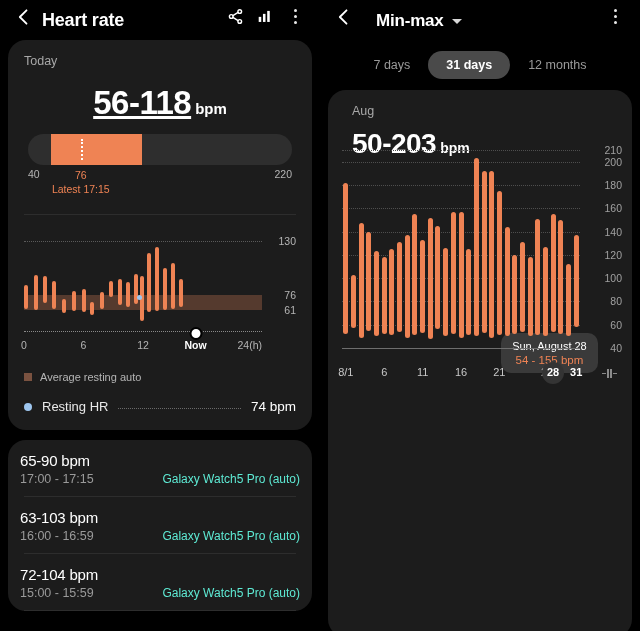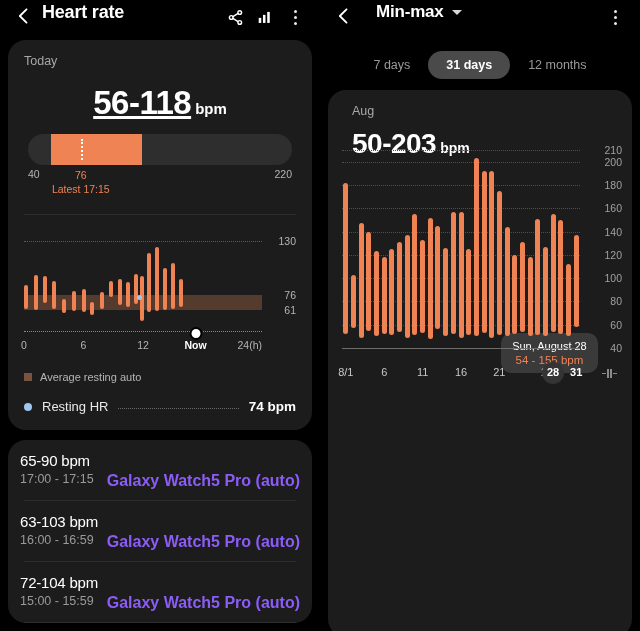--- a/index.html
+++ b/index.html
@@ -6,21 +6,21 @@
   html, body {
     width: 640px; height: 631px;
     background: #000;
     font-family: "Liberation Sans", sans-serif;
     overflow: hidden;
   }
   .screen { position: relative; width: 640px; height: 631px; display: flex; background:#000; }
   .panel { position: relative; width: 320px; height: 631px; background: #000; overflow: hidden; }
 
   
-  .hdr { height: 40px; display: flex; align-items: flex-start; padding: 2px 10px; }
+  .hdr { height: 40px; display: flex; align-items: flex-end; padding: 9px 10px; }
   .back { width: 28px; height: 28px; display:flex; align-items:center; justify-content:center; cursor:pointer; }
   .back svg { display:block; }
   .hdr-title { font-size: 18px; font-weight: 700; color: #fff; margin-left: 4px; letter-spacing: -0.2px; white-space: nowrap; }
   .hdr-title.sm { font-size: 17px; font-weight: 700; }
   .hdr-spacer { flex: 1; }
   .hdr-icon { width: 30px; height: 30px; display:flex; align-items:center; justify-content:center; cursor:pointer; }
   .caret { width:0;height:0;border-left:5px solid transparent;border-right:5px solid transparent;border-top:5px solid #d8d8d8; margin-left:8px; }
 
   .dots { display:flex; flex-direction:column; gap:3px; align-items:center; }
   .dots i { width:3px; height:3px; border-radius:50%; background:#e8e8e8; display:block; }
@@ -61,29 +61,29 @@
   .dtick.end { transform:none; right:34px; }
 
   .legend { display:flex; align-items:center; gap:8px; margin: 6px 16px 0; }
   .legend .sw { width:8px; height:8px; background:#7a5240; }
   .legend .lt { font-size:11px; color:#b5b5b5; }
 
   .restrow { display:flex; align-items:center; margin: 16px 16px 0; padding-bottom: 16px; }
   .restrow .dot { width:8px; height:8px; border-radius:50%; background:#9ec6ef; margin-right:10px; }
   .restrow .lbl { font-size:13px; color:#e8e8e8; }
   .restrow .dots2 { flex:1; border-top:1px dotted #6a6a6a; margin: 0 10px; position: relative; top:2px; }
-  .restrow .val { font-size:13.5px; font-weight:700; color:#fff; }
+  .restrow .val { font-size:13.5px; font-weight:400; color:#fff; }
 
   
   .list { margin-top: 10px; }
   .litem { padding: 12px 12px 10px; position:relative; }
   .litem .t { font-size: 15px; color:#fff; font-weight:400; letter-spacing:-0.2px;}
   .litem .sub { display:flex; justify-content:space-between; align-items:flex-start; margin-top:3px; }
   .litem .time { font-size: 12.5px; color:#9a9a9a; }
-  .litem .src { font-size: 16px; color:#8b5cf6;font-weight:bold; }
+  .litem .src { font-size: 12px; color:#5eead4; }
   .lsep { height:1px; background:#2d2d2d; margin:0 16px; }
 
   
   .tabs { display:flex; justify-content:center; align-items:center; gap:0; height: 50px; }
   .tab { font-size: 12.5px; color:#9a9a9a; padding: 7px 18px; border-radius: 16px; cursor:pointer; white-space:nowrap;}
   .tab.active { background:#4a4a4a; color:#fff; font-weight:700; }
 
   .rcard { background:#1c1c1c; border-radius: 18px; margin: 0 8px; height: 547px; position:relative; overflow:hidden;}
   .mon { font-size:12.5px; color:#a8a8a8; padding: 14px 0 0 24px; }
   .rval { padding: 10px 0 0 24px; }

